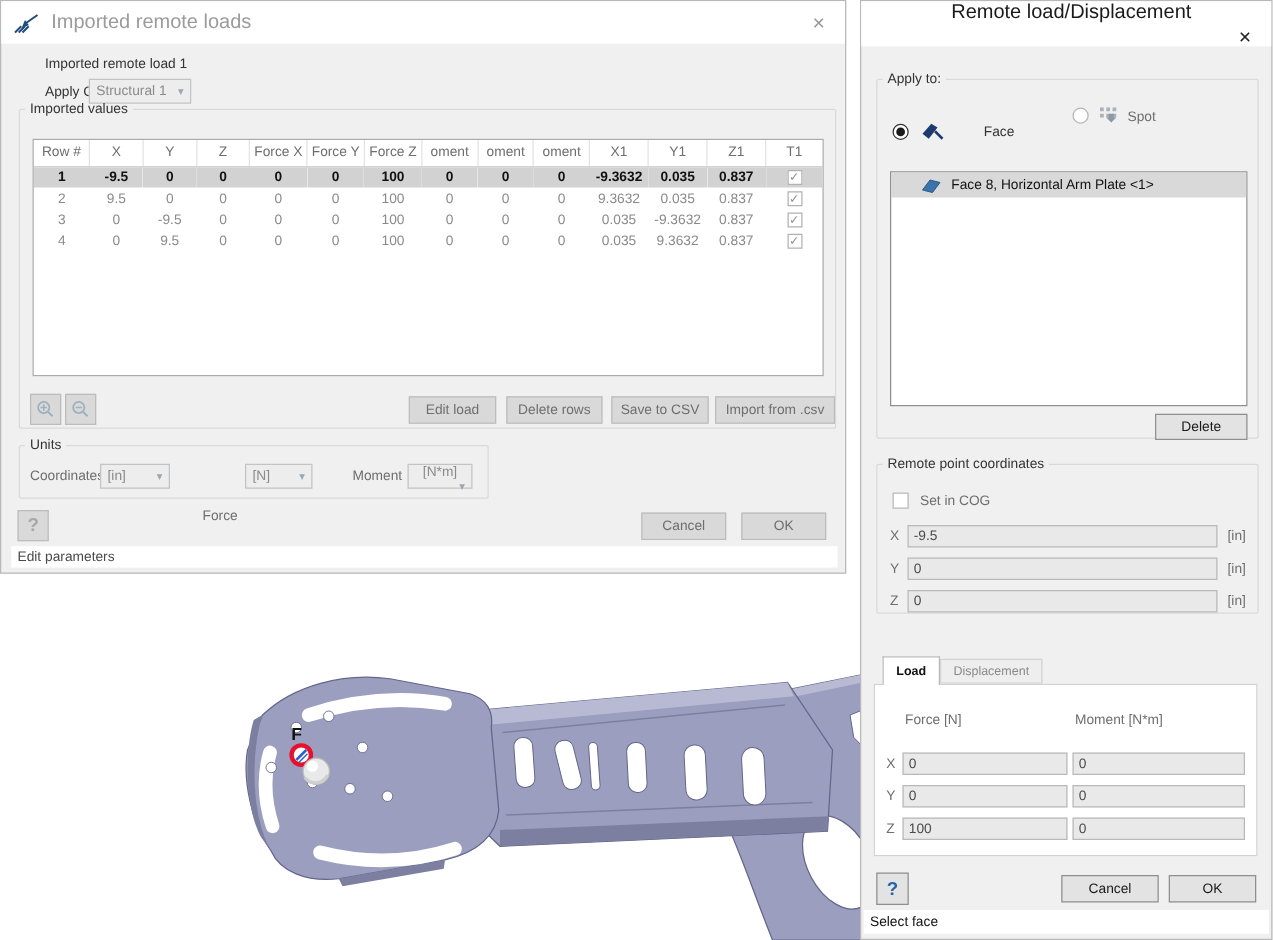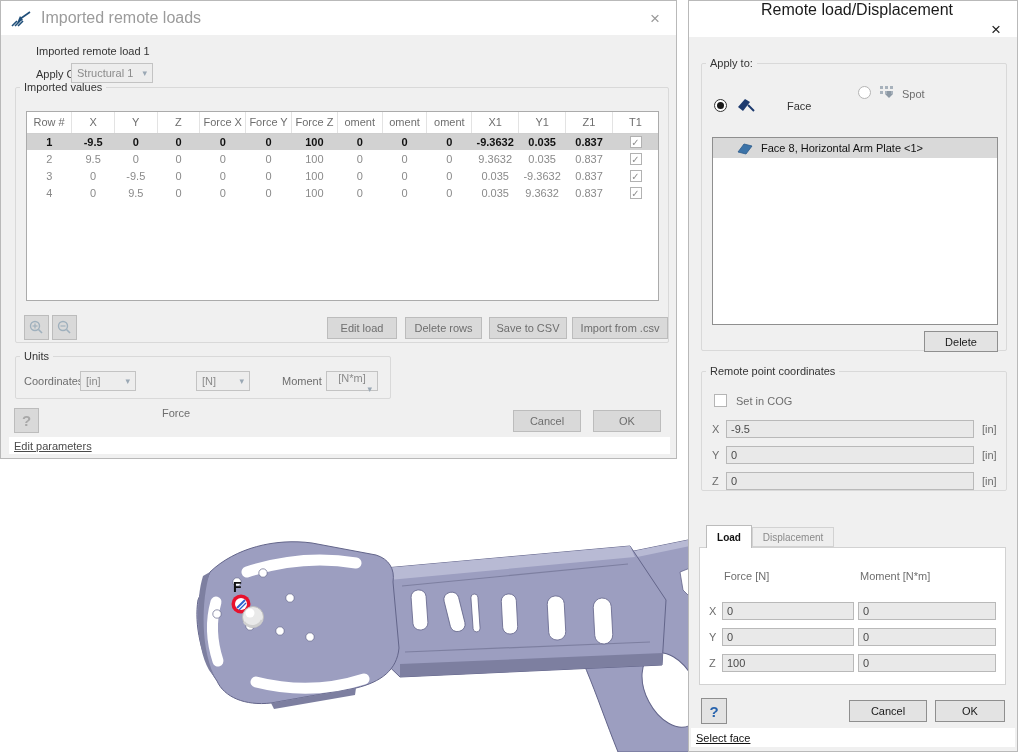--- a/index.html
+++ b/index.html
@@ -27,21 +27,21 @@
 
   .combo { position:absolute; background:#ededed; border:1px solid #c3c3c3; color:#8b8b8b;
     display:flex; align-items:center; padding:0 5px; height:20px; }
   .combo .chev { margin-left:auto; color:#9aa8b4; font-size:9px; }
 
   .field { position:absolute; background:#e9e9e9; border:1px solid #b9b9b9; color:#4a4a4a;
     font-family:inherit; font-size:11px; padding:0 4px; height:18px; }
   .lab { position:absolute; color:#6e6e6e; white-space:nowrap; }
   .lab.dark { color:#333;margin-left:25px; }
 
-  .statusbar { position:absolute; background:#fff; display:flex; align-items:center; padding:0 5px; color:#4a4a4a;text-decoration:underline; }
+  .statusbar { position:absolute; background:#fff; display:flex; align-items:center; padding:0 5px; color:#4a4a4a; }
 
   
   .tblwrap { position:absolute; left:10px; top:18px; width:633px; height:190px;
     background:#fff; border:1px solid #ababab; overflow:hidden; }
   table.tbl { border-collapse:collapse; table-layout:fixed; width:632px; font-size:11px; }
   .tbl th { font-weight:normal; color:#6e6e6e; height:21px; border-right:1px solid #e3e3e3;
     border-bottom:1px solid #cfcfcf; overflow:hidden; white-space:nowrap; text-align:center; }
   .tbl td { color:#8a8a8a; height:17px; text-align:center; overflow:hidden; white-space:nowrap; }
   .tbl tr.sel td { background:var(--row_selected); color:#111; font-weight:bold; }
   .cbx { display:inline-block; width:12px; height:12px; background:#fff; border:1px solid #b2b2b2;

